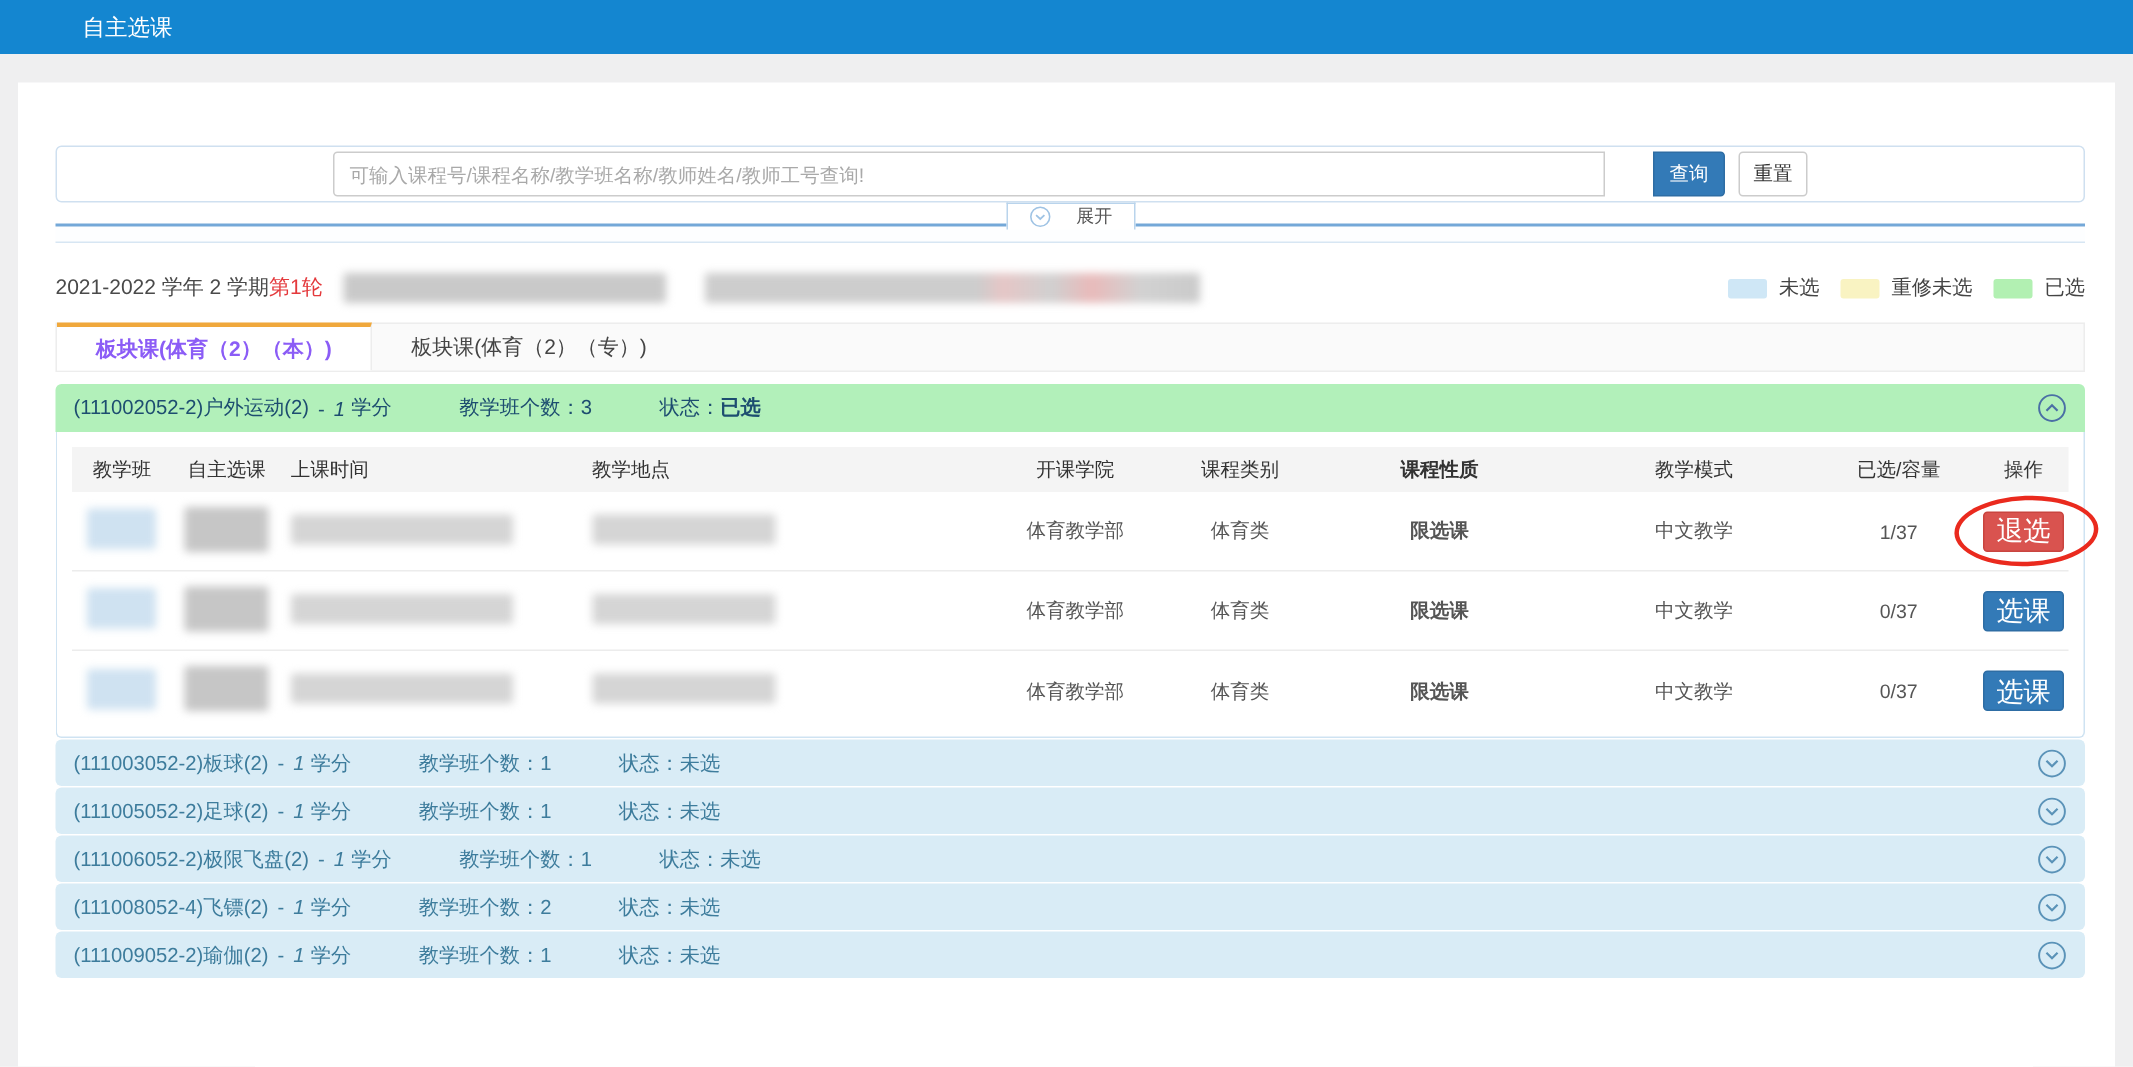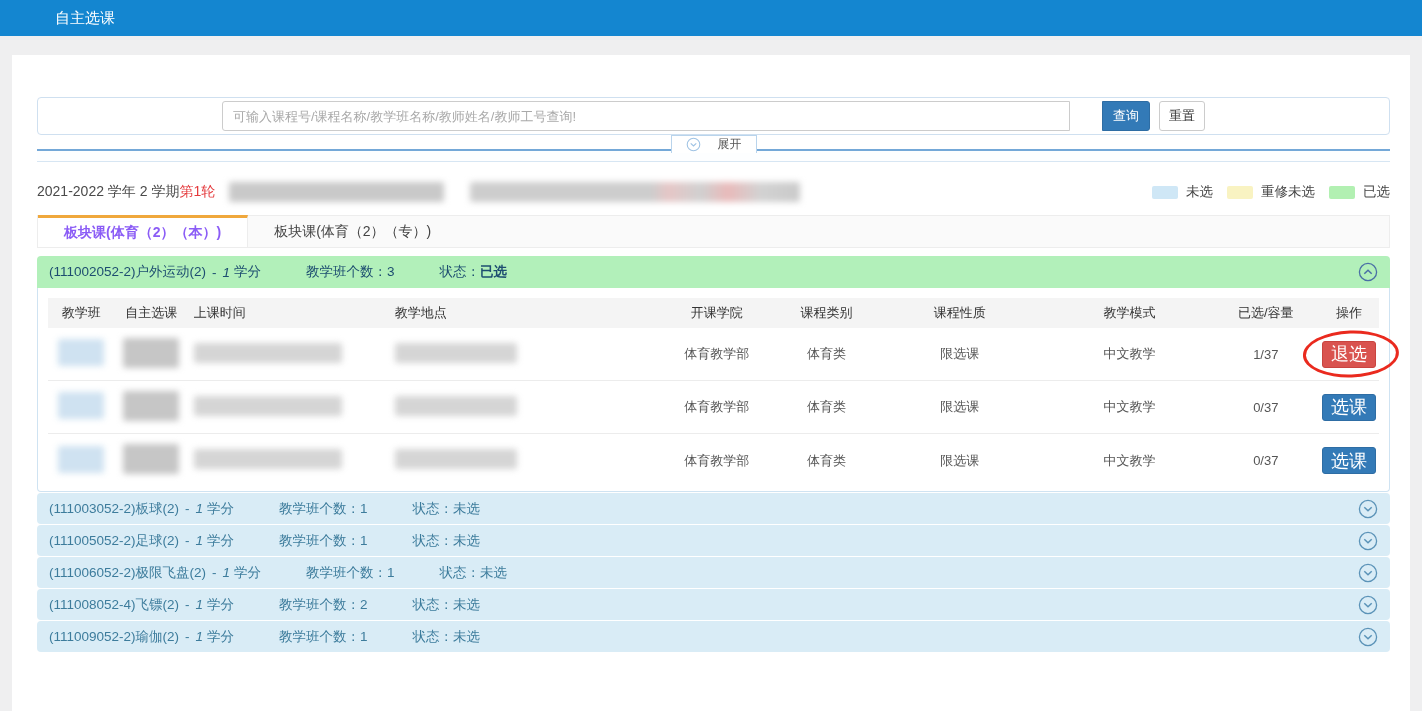--- a/index.html
+++ b/index.html
@@ -72,21 +72,21 @@
   .panel-body { border:1px solid #cfe3f2; border-top:none; border-radius:0 0 4px 4px;
     padding:10px 10px 4px 10px; background:#fff; }
   .t-header { display:flex; align-items:center; background:#f4f4f4; height:30px;
     font-size:13px; color:#333; }
   .t-row { display:flex; align-items:center; height:53px; border-bottom:1px solid #ececec;
     font-size:13px; color:#555; position:relative; }
   .t-row:last-child { border-bottom:none; }
   .col { text-align:center; }
   .c1{width:5%;} .c2{width:5.5%;} .c3{width:14.5%; text-align:left; padding-left:6px;}
   .c4{width:20.5%; text-align:left; padding-left:14px;} .c5{width:9.5%;} .c6{width:7%;text-align:center;}
-  .c7{width:13%;} .c8{width:12.5%;} .c9{width:8%;} .c10{width:4.5%; position:relative;}
+  .c7{width:13%;font-weight:bold;} .c8{width:12.5%;} .c9{width:8%;} .c10{width:4.5%; position:relative;}
   .b-class { width:46px; height:27px; background:#cfe2f1; }
   .b-teacher { width:56px; height:30px; background:#c6c6c6; }
   .b-time { width:148px; height:20px; background:#d5d5d5; }
   .b-loc { width:122px; height:20px; background:#d5d5d5; }
 
   .btn-action { min-width:46px; height:27px; border-radius:3px; font-size:18px;
     color:#fff; cursor:pointer; padding:0 8px; }
   .btn-danger { background:#d9534f; border:1px solid #c9443f; }
   .btn-primary { background:#337ab7; border:1px solid #2e6da4; }
   .red-ellipse { position:absolute; left:50%; top:50%; width:96px; height:47px;

